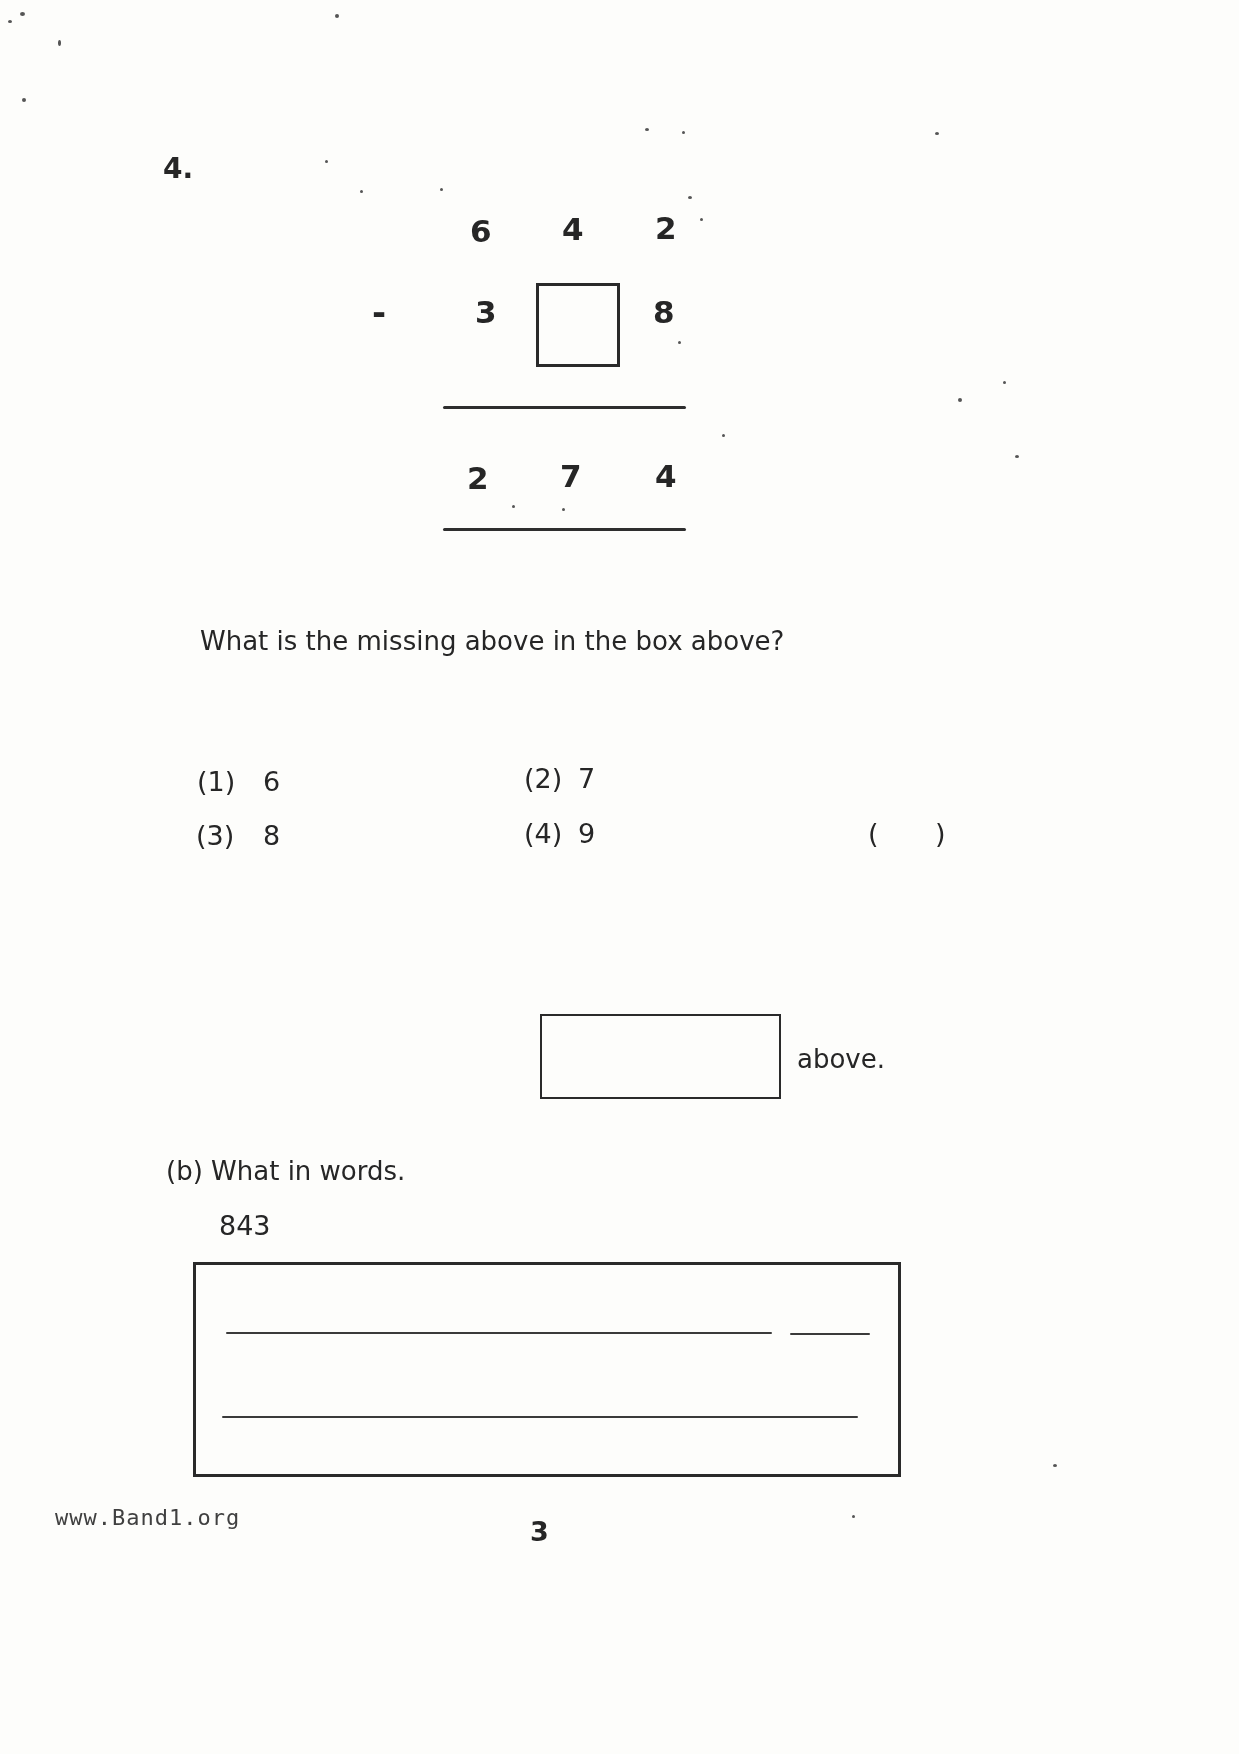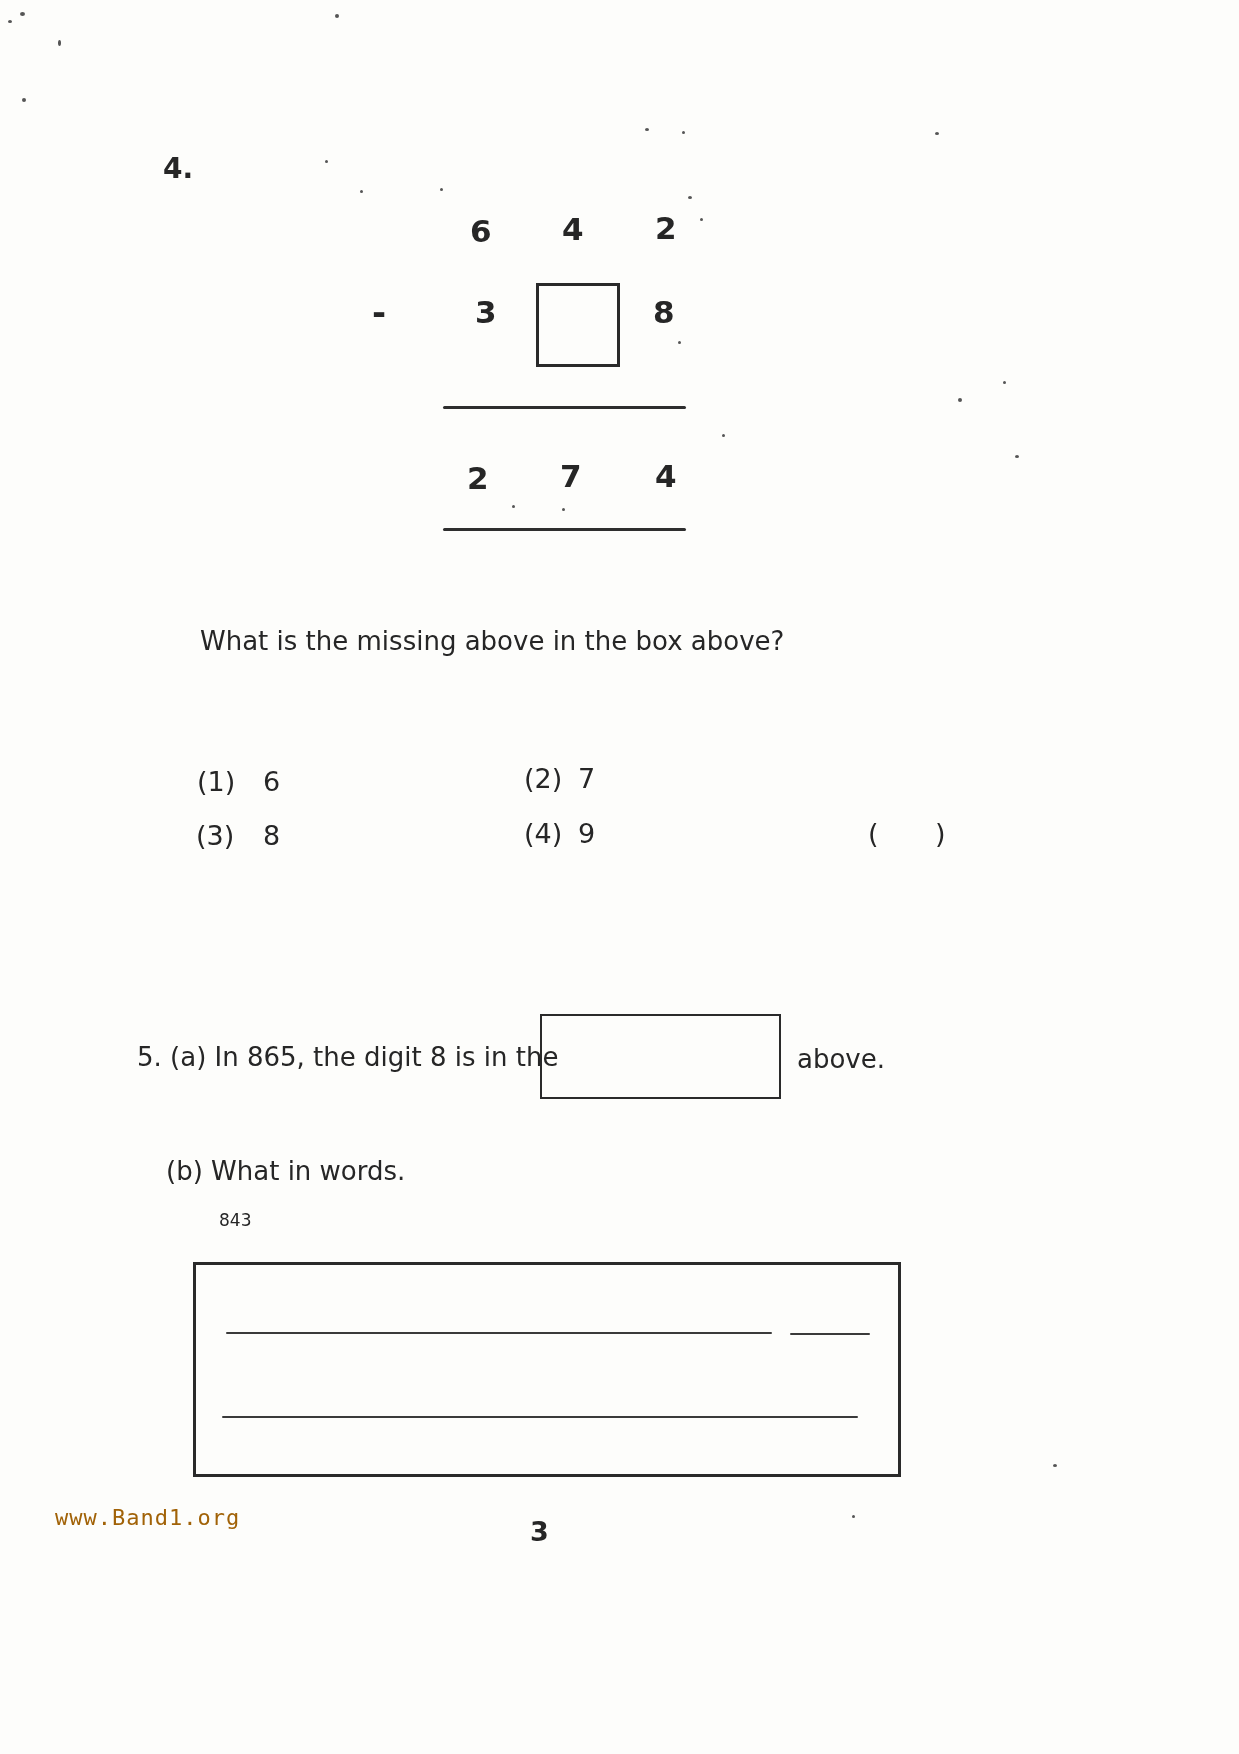--- a/index.html
+++ b/index.html
@@ -77,28 +77,27 @@
   <div class="abs opt" style="left:196px;top:820px">(3)</div>
   <div class="abs opt" style="left:263px;top:820px">8</div>
 
   <div class="abs opt" style="left:524px;top:818px">(4)</div>
   <div class="abs opt" style="left:578px;top:818px">9</div>
 
   <div class="abs opt" style="left:868px;top:818px">(</div>
   <div class="abs opt" style="left:935px;top:818px">)</div>
 
 
-  <div class="abs handw" style="left:137px;top:1042px">5. (a) In 865, the digit 8 is in the</div>
   <div class="box" style="left:540px;top:1014px;width:241px;height:85px;border-width:2.5px"></div>
   <div class="abs handw" style="left:797px;top:1044px">above.</div>
 
   <div class="abs handw" style="left:166px;top:1156px">(b) What in words.</div>
-  <div class="abs handw" style="left:219px;top:1210px;font-size:17px">843</div>
+  <div class="abs handw" style="left:219px;top:1210px;font-size:27px">843</div>
 
   <div class="box" style="left:193px;top:1262px;width:708px;height:215px"></div>
   <div class="thinrule" style="left:226px;top:1332px;width:546px"></div>
   <div class="thinrule" style="left:600px;top:1333px;width:80px;left:790px"></div>
   <div class="thinrule" style="left:222px;top:1416px;width:636px"></div>
 
-  <div class="abs mono" style="left:55px;top:1505px;font-size:22px;color:#a16207;letter-spacing:1px">www.Band1.org</div>
+  <div class="abs mono" style="left:55px;top:1505px;font-size:22px;color:#404040;letter-spacing:1px">www.Band1.org</div>
   <div class="abs" style="left:530px;top:1516px;font-size:27px;font-weight:bold;color:#262626">3</div>
 
 </div>
 
 </body></html>

